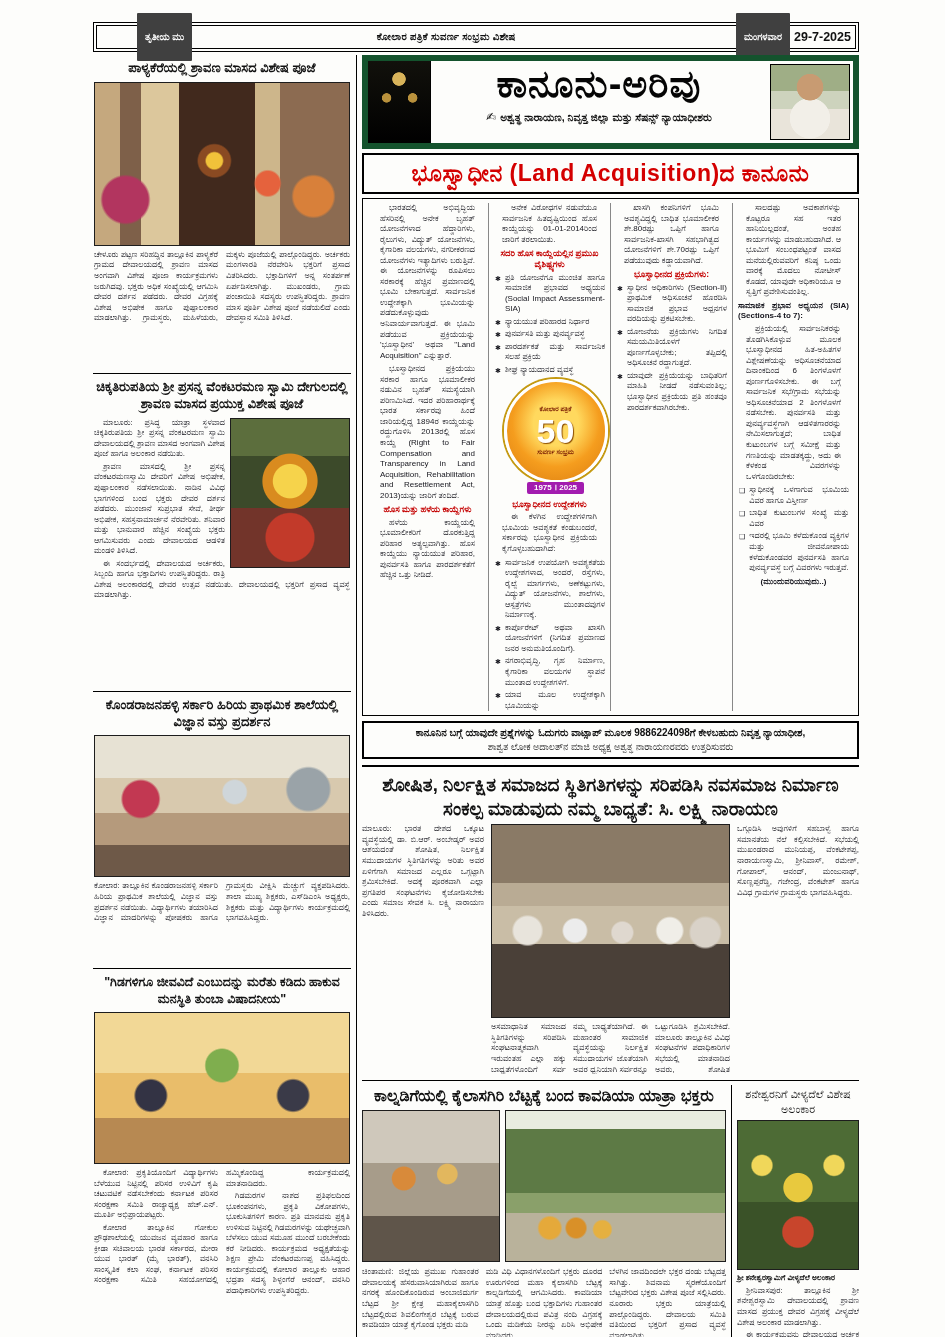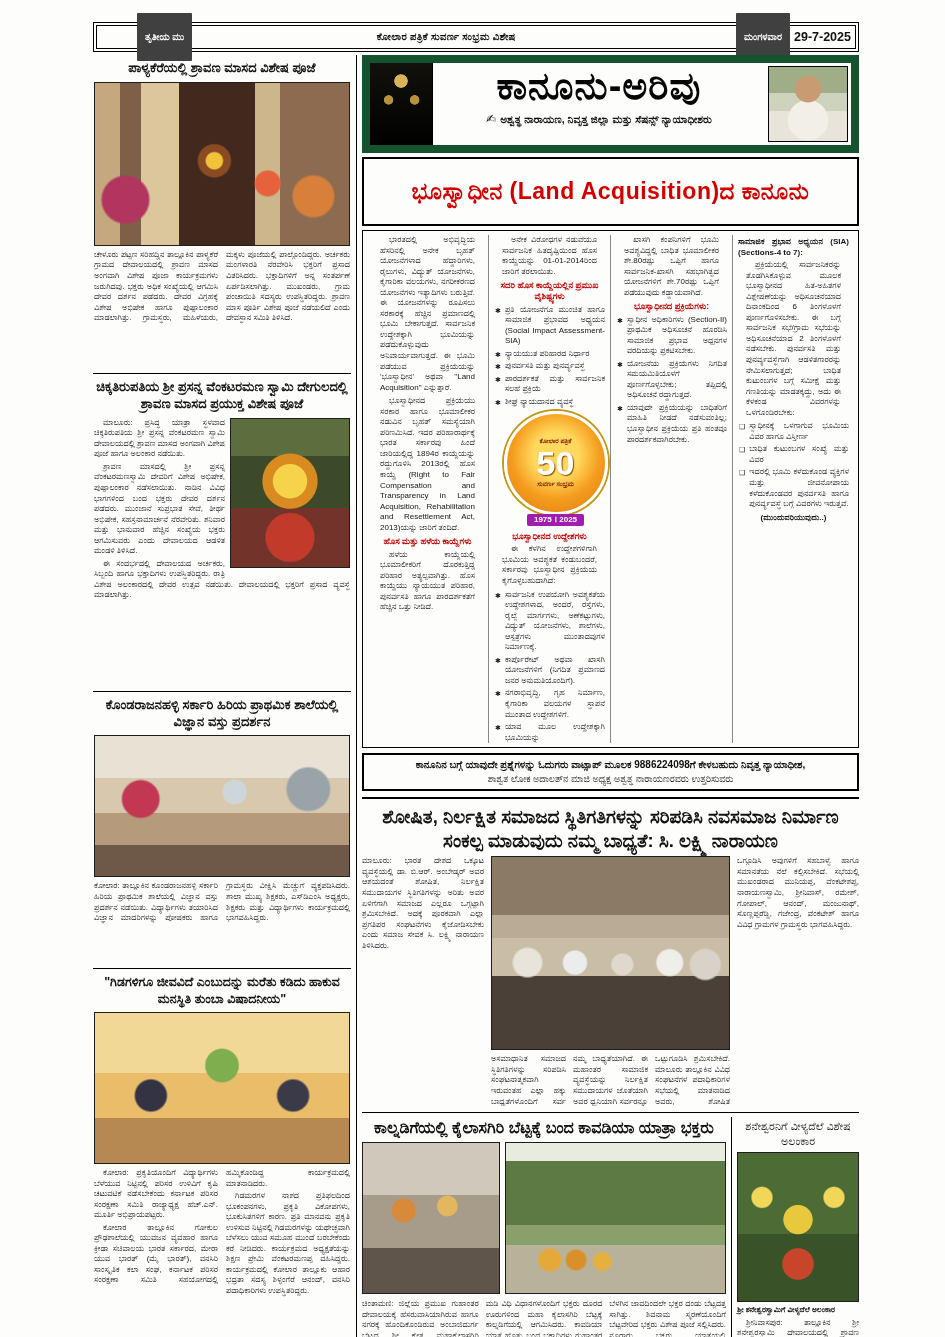--- a/index.html
+++ b/index.html
@@ -46,37 +46,37 @@
     radial-gradient(circle at 55% 40%,#cfd6da 0 7%,transparent 8%),
     radial-gradient(circle at 84% 38%,#9aa3a8 0 9%,transparent 10%),
     linear-gradient(180deg,#e7e2d4 0 30%,#d8c9ae 30% 55%,#b59a7c 55% 78%,#6e5948 78% 100%);}
   .ph-plants{height:150px;background:
     radial-gradient(circle at 50% 35%,#7fae4e 0 10%,transparent 11%),
     radial-gradient(circle at 22% 55%,#334 0 7%,transparent 8%),
     radial-gradient(circle at 78% 55%,#3a3a48 0 7%,transparent 8%),
     linear-gradient(180deg,#f2d896 0 40%,#e9bd6a 40% 70%,#b78952 70% 100%);}
 
   
-  .masthead{border:8px solid #14532d;height:82px;display:flex;align-items:stretch;margin-bottom:4px;}
+  .masthead{border:6px solid #14532d;height:82px;display:flex;align-items:stretch;margin-bottom:4px;}
   .justice{width:62px;border-right:1px solid #000;background:
     radial-gradient(circle at 50% 22%,#d8b35a 0 9%,transparent 10%),
     radial-gradient(circle at 30% 45%,#b9913c 0 7%,transparent 8%),
     radial-gradient(circle at 72% 45%,#b9913c 0 7%,transparent 8%),
     linear-gradient(180deg,#21201650,#000),#0b0a07;}
   .mastmid{flex:1;text-align:center;padding-top:4px;}
   .masttitle{font-size:38px;font-weight:900;letter-spacing:1px;line-height:1.05;color:#050505;}
   .mastby{font-size:10.5px;font-weight:bold;margin-top:5px;}
   .pen{font-size:12px;margin-right:4px;}
   .author{width:78px;margin:3px;border:1px solid #000;background:
     radial-gradient(circle at 50% 30%,#c89b72 0 20%,transparent 21%),
     radial-gradient(circle at 50% 72%,#f2efe8 0 30%,transparent 31%),
     linear-gradient(180deg,#9fae86 0 35%,#cdd3bd 35% 60%,#e9e4da 60% 100%);}
 
   
-  .leadhead{border:2px solid #000;margin-bottom:4px;padding:19px 2px;text-align:center;
+  .leadhead{border:2px solid #000;margin-bottom:4px;padding:5px 2px;text-align:center;
             color:#d40000;font-size:23px;font-weight:900;letter-spacing:.5px;}
   .leadbody{border:1.5px solid #000;padding:4px;display:flex;height:508px;overflow:hidden;}
   .lcol{flex:1;padding:0 5px;border-right:1px solid #888;font-size:8px;line-height:1.32;
         text-align:justify;color:#15151d;overflow:hidden;}
   .lcol:last-child{border-right:none;}
   .lcol p{margin:0 8px 3px;text-indent:9px;}
   .rsub{color:#c40000;font-weight:900;text-align:center;font-size:8.5px;margin:2px 0;}
   .bsub{font-weight:900;margin:2px 0;}
   .bullet{display:flex;margin:0 0 2px;}
   .bullet::before{content:"✱";font-size:7px;margin:1px 4px 0 1px;}
@@ -240,20 +240,21 @@
           <div class="bullet">ಯಾವ ಮೂಲ ಉದ್ದೇಶಕ್ಕಾಗಿ ಭೂಮಿಯನ್ನು ಸ್ವಾಧೀನಪಡಿಸಿಕೊಳ್ಳಲಾಗಿದೆಯೋ, ಆ ಉದ್ದೇಶವನ್ನು ಬದಲಾಯಿಸುವಂತಿಲ್ಲ; ಕಾರ್ಯಗತಗೊಳಿಸದೆ ಹಾಗಿದ್ದರೆ, ಆಗ ಆ ಭೂಮಿಯನ್ನು ಹಿಂದಿರುಗಿಸಬೇಕಾಗುತ್ತದೆ.</div>
         </div>
         <div class="lcol">
           <p>ಖಾಸಗಿ ಕಂಪನಿಗಳಿಗೆ ಭೂಮಿ ಅವಶ್ಯವಿದ್ದಲ್ಲಿ ಬಾಧಿತ ಭೂಮಾಲೀಕರ ಶೇ.80ರಷ್ಟು ಒಪ್ಪಿಗೆ ಹಾಗೂ ಸಾರ್ವಜನಿಕ-ಖಾಸಗಿ ಸಹಭಾಗಿತ್ವದ ಯೋಜನೆಗಳಿಗೆ ಶೇ.70ರಷ್ಟು ಒಪ್ಪಿಗೆ ಪಡೆಯುವುದು ಕಡ್ಡಾಯವಾಗಿದೆ.</p>
           <div class="rsub">ಭೂಸ್ವಾಧೀನದ ಪ್ರಕ್ರಿಯೆಗಳು:</div>
           <div class="bullet">ಸ್ವಾಧೀನ ಅಧಿಕಾರಿಗಳು (Section-II) ಪ್ರಾಥಮಿಕ ಅಧಿಸೂಚನೆ ಹೊರಡಿಸಿ ಸಾಮಾಜಿಕ ಪ್ರಭಾವ ಅಧ್ಪನಗಳ ವರದಿಯನ್ನು ಪ್ರಕಟಿಸಬೇಕು.</div>
           <div class="bullet">ಯೋಜನೆಯ ಪ್ರಕ್ರಿಯೆಗಳು ನಿಗದಿತ ಸಮಯಮಿತಿಯೊಳಗೆ ಪೂರ್ಣಗೊಳ್ಳಬೇಕು; ತಪ್ಪಿದಲ್ಲಿ ಅಧಿಸೂಚನೆ ರದ್ದಾಗುತ್ತದೆ.</div>
           <div class="bullet">ಯಾವುದೇ ಪ್ರಕ್ರಿಯೆಯನ್ನು ಬಾಧಿತರಿಗೆ ಮಾಹಿತಿ ನೀಡದೆ ನಡೆಸುವಂತಿಲ್ಲ; ಭೂಸ್ವಾಧೀನ ಪ್ರಕ್ರಿಯೆಯ ಪ್ರತಿ ಹಂತವೂ ಪಾರದರ್ಶಕವಾಗಿರಬೇಕು.</div>
         </div>
         <div class="lcol sq">
+          <p>ಸಾಲದಷ್ಟು ಅವಕಾಶಗಳನ್ನು ಕೊಟ್ಟರೂ ಸಹ ಇತರ ಹಾನಿಯಿಲ್ಲದಂತೆ, ಅಂತಹ ಕಾರ್ಯಗಳನ್ನು ಮಾಡಬಹುದಾಗಿದೆ. ಆ ಭೂಮಿಗೆ ಸಂಬಂಧಪಟ್ಟಂತೆ ವಾಸದ ಮನೆಯಲ್ಲಿರುವವರಿಗೆ ಕನಿಷ್ಠ ಒಂದು ವಾರಕ್ಕೆ ಮೊದಲು ನೋಟೀಸ್ ಕೊಡದೆ, ಯಾವುದೇ ಅಧಿಕಾರಿಯೂ ಆ ಸ್ವತ್ತಿಗೆ ಪ್ರವೇಶಿಸುವಂತಿಲ್ಲ.</p>
           <div class="bsub">ಸಾಮಾಜಿಕ ಪ್ರಭಾವ ಅಧ್ಯಯನ (SIA)(Sections-4 to 7):</div>
           <p>ಪ್ರಕ್ರಿಯೆಯಲ್ಲಿ ಸಾರ್ವಜನಿಕರನ್ನು ತೊಡಗಿಸಿಕೊಳ್ಳುವ ಮೂಲಕ ಭೂಸ್ವಾಧೀನದ ಹಿತ-ಅಹಿತಗಳ ವಿಶ್ಲೇಷಣೆಯನ್ನು ಅಧಿಸೂಚನೆಯಾದ ದಿನಾಂಕದಿಂದ 6 ತಿಂಗಳೊಳಗೆ ಪೂರ್ಣಗೊಳಿಸಬೇಕು. ಈ ಬಗ್ಗೆ ಸಾರ್ವಜನಿಕ ಸಭೆ/ಗ್ರಾಮ ಸಭೆಯನ್ನು ಅಧಿಸೂಚನೆಯಾದ 2 ತಿಂಗಳೊಳಗೆ ನಡೆಸಬೇಕು. ಪುನರ್ವಸತಿ ಮತ್ತು ಪುನರ್ವ್ಯವಸ್ಥೆಗಾಗಿ ಆಡಳಿತಗಾರರನ್ನು ನೇಮಿಸಲಾಗುತ್ತದೆ; ಬಾಧಿತ ಕುಟುಂಬಗಳ ಬಗ್ಗೆ ಸಮೀಕ್ಷೆ ಮತ್ತು ಗಣತಿಯನ್ನು ಮಾಡತಕ್ಕದ್ದು, ಅದು ಈ ಕೆಳಕಂಡ ವಿವರಗಳನ್ನು ಒಳಗೊಂಡಿರಬೇಕು:</p>
           <div class="bullet">ಸ್ವಾಧೀನಕ್ಕೆ ಒಳಗಾಗುವ ಭೂಮಿಯ ವಿವರ ಹಾಗೂ ವಿಸ್ತೀರ್ಣ</div>
           <div class="bullet">ಬಾಧಿತ ಕುಟುಂಬಗಳ ಸಂಖ್ಯೆ ಮತ್ತು ವಿವರ</div>
           <div class="bullet">ಇದರಲ್ಲಿ ಭೂಮಿ ಕಳೆದುಕೊಂಡ ವ್ಯಕ್ತಿಗಳ ಮತ್ತು ಜೀವನೋಪಾಯ ಕಳೆದುಕೊಂಡವರ ಪುನರ್ವಸತಿ ಹಾಗೂ ಪುನರ್ವ್ಯವಸ್ಥೆ ಬಗ್ಗೆ ವಿವರಗಳು ಇರುತ್ತವೆ.</div>
           <div class="cont">(ಮುಂದುವರಿಯುವುದು..)</div>
         </div>
       </div>
 
       <div class="notebox">

